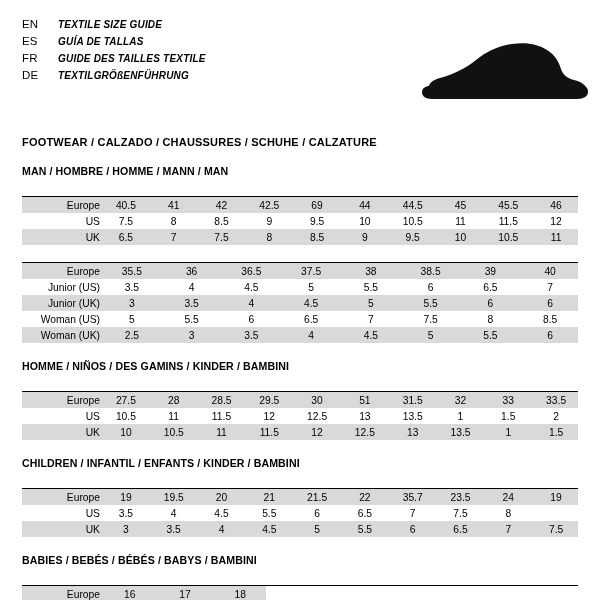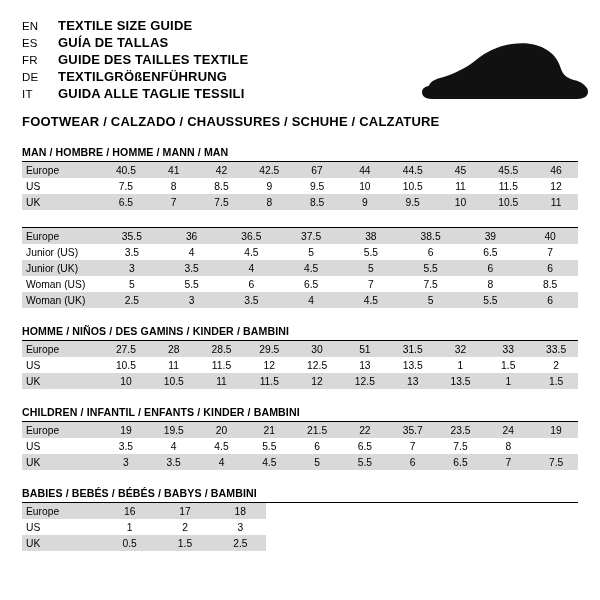--- a/index.html
+++ b/index.html
@@ -40,47 +40,48 @@
   }
   .lang-code {
     width: 36px;
     flex: 0 0 36px;
     font-weight: normal;
     letter-spacing: 0.2px;
   }
   .lang-title {
     font-weight: bold;
     letter-spacing: 0.2px;
-    font-size: 13px;
+    font-size: 10px;
+    font-style: italic;
   }
 
   .shoe {
     position: absolute;
     top: 22px;
     left: 392px;
     width: 176px;
     height: 66px;
   }
 
   .section-title {
-    margin-top: 4px;
-    font-size: 13px;
+    margin-top: 26px;
+    font-size: 11px;
     font-weight: bold;
     letter-spacing: 0.2px;
   }
 
   
   .block {
     margin-top: 17px;
   }
   .block-title {
     font-size: 10.6px;
     font-weight: bold;
     letter-spacing: 0.1px;
-    padding-bottom: 3px;
+    padding-bottom: 19px;
   }
   .rule {
     height: 1px;
     background: #000000;
     width: 556px;
   }
   table.sizes {
     border-collapse: collapse;
     width: 556px;
     table-layout: fixed;
@@ -89,21 +90,21 @@
   table.sizes td {
     height: 16px;
     padding: 0 0 0 4px;
     vertical-align: middle;
     white-space: nowrap;
   }
   table.sizes tr.shaded td {
     background: #d9d9d9;
   }
   table.sizes td.label {
-    text-align: left;
+    text-align: right;
   }
   table.sizes td.val {
     text-align: center;
   }
 
   
   .c-label-wide { width: 78px; }
   .c-label-mid  { width: 78px; }
 
   .babies-wrap { width: 556px; }
@@ -124,24 +125,20 @@
         <span class="lang-title">GUÍA DE TALLAS</span>
       </div>
       <div class="lang-row">
         <span class="lang-code">FR</span>
         <span class="lang-title">GUIDE DES TAILLES TEXTILE</span>
       </div>
       <div class="lang-row">
         <span class="lang-code">DE</span>
         <span class="lang-title">TEXTILGRÖßENFÜHRUNG</span>
       </div>
-      <div class="lang-row">
-        <span class="lang-code">IT</span>
-        <span class="lang-title">GUIDA ALLE TAGLIE TESSILI</span>
-      </div>
     </div>
 
     <div class="shoe">
       <svg viewBox="0 0 176 66" width="176" height="66" aria-hidden="true">
         <path fill="#111111" d="M14 50 C14 44 18 40 26 38 C40 34 52 28 62 20 C72 12 84 6 98 4
           C112 2 124 4 133 10 C141 15 145 22 147 29 C149 35 153 38 160 40
           C168 42 172 45 173 50 C174 55 170 58 162 58 L24 58 C17 58 14 55 14 50 Z"></path>
         <path fill="#111111" d="M8 52 C8 49 10 47 14 46 L170 46 C173 47 174 49 174 52 C174 56 170 59 163 59 L18 59 C11 59 8 56 8 52 Z"></path>
       </svg>
     </div>
@@ -157,21 +154,21 @@
           <col class="c-label-wide">
           <col span="10">
         </colgroup>
       <tbody>
         <tr class="shaded">
           <td class="label">Europe</td>
           <td class="val">40.5</td>
           <td class="val">41</td>
           <td class="val">42</td>
           <td class="val">42.5</td>
-          <td class="val">67</td>
+          <td class="val">69</td>
           <td class="val">44</td>
           <td class="val">44.5</td>
           <td class="val">45</td>
           <td class="val">45.5</td>
           <td class="val">46</td>
         </tr>
         <tr>
           <td class="label">US</td>
           <td class="val">7.5</td>
           <td class="val">8</td>

